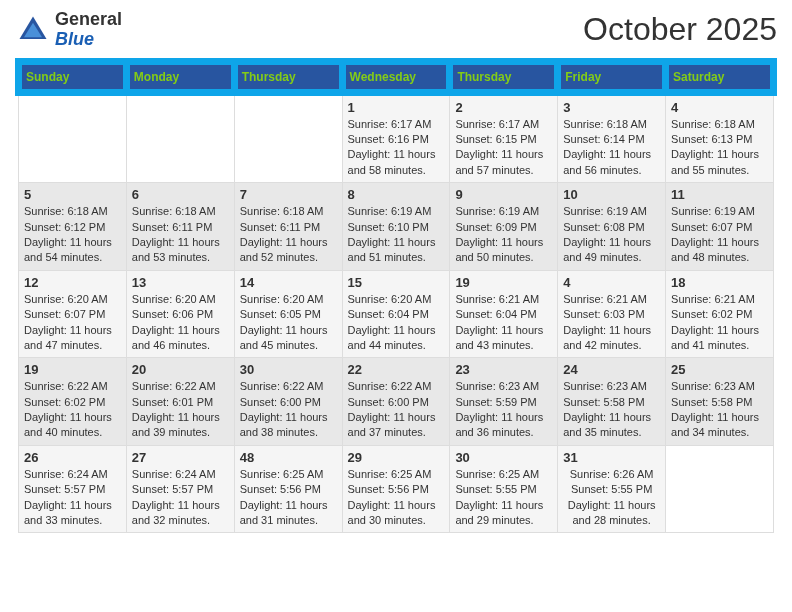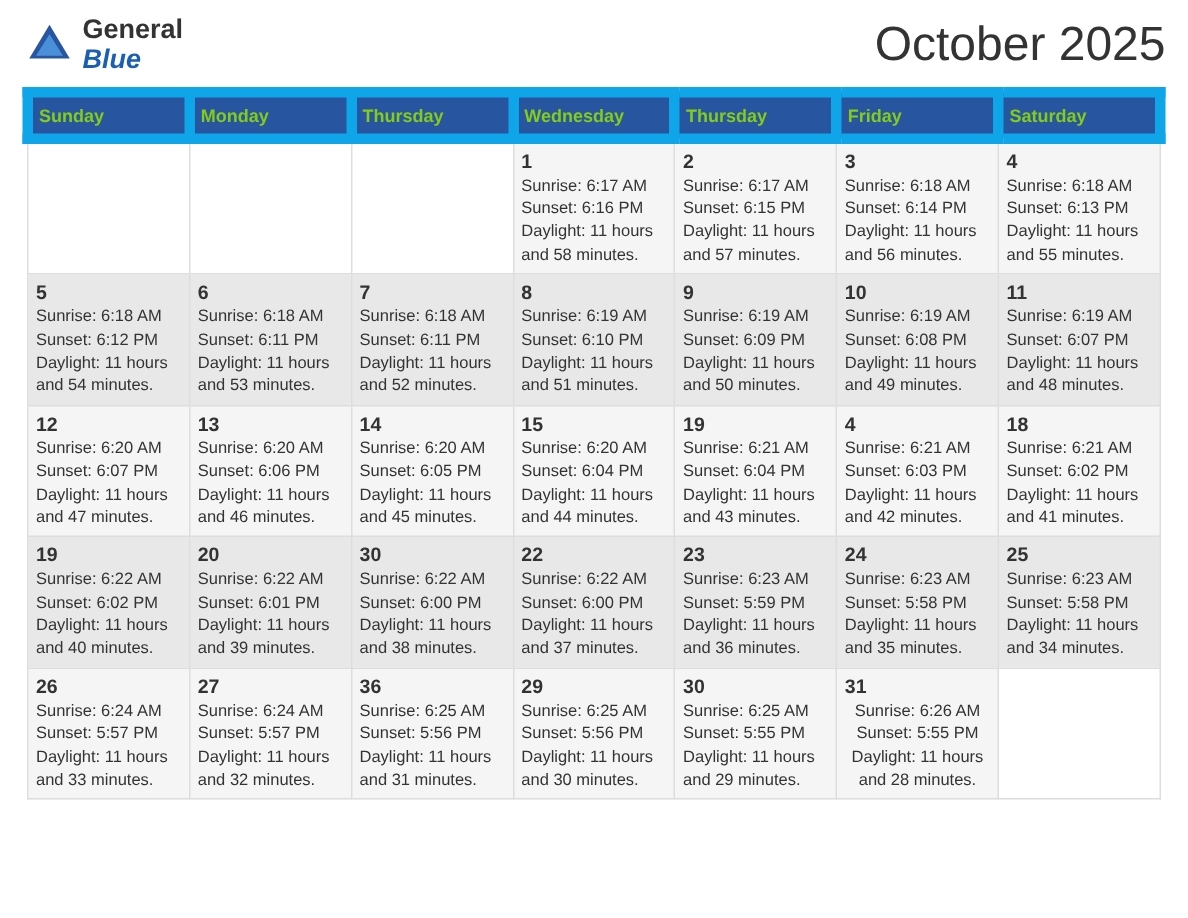--- a/index.html
+++ b/index.html
@@ -321,21 +321,21 @@
 and 33 minutes.</div>
           </td>
           <td>
             <span class="day-number">27</span>
             <div class="day-info" style="white-space: pre-line;">Sunrise: 6:24 AM
 Sunset: 5:57 PM
 Daylight: 11 hours
 and 32 minutes.</div>
           </td>
           <td>
-            <span class="day-number">36</span>
+            <span class="day-number">48</span>
             <div class="day-info" style="white-space: pre-line;">Sunrise: 6:25 AM
 Sunset: 5:56 PM
 Daylight: 11 hours
 and 31 minutes.</div>
           </td>
           <td>
             <span class="day-number">29</span>
             <div class="day-info" style="white-space: pre-line;">Sunrise: 6:25 AM
 Sunset: 5:56 PM
 Daylight: 11 hours

